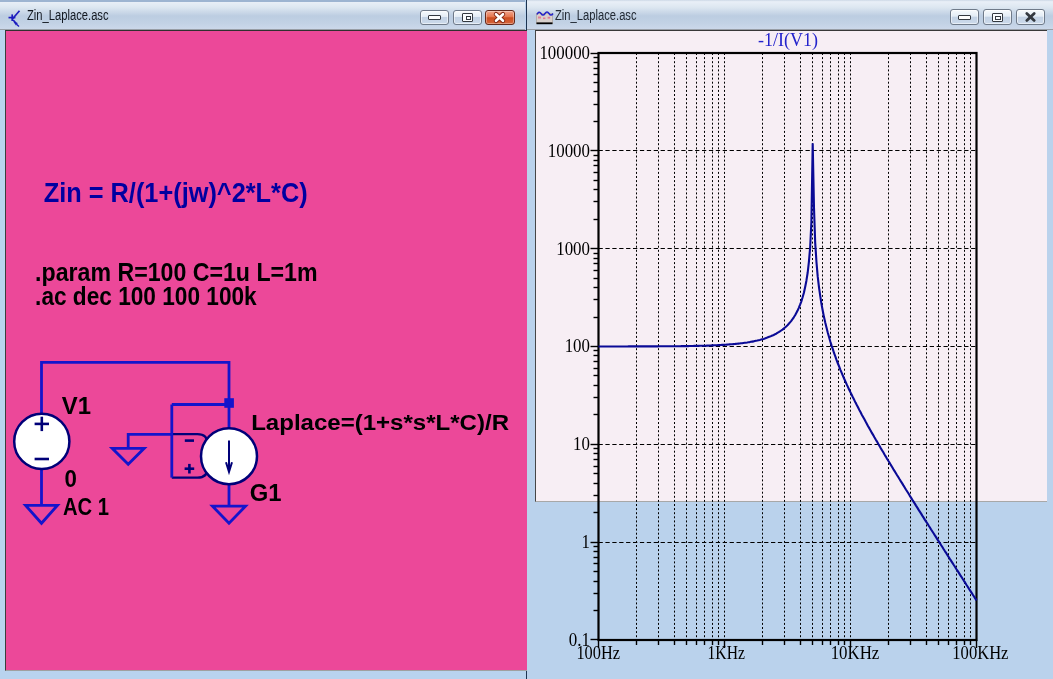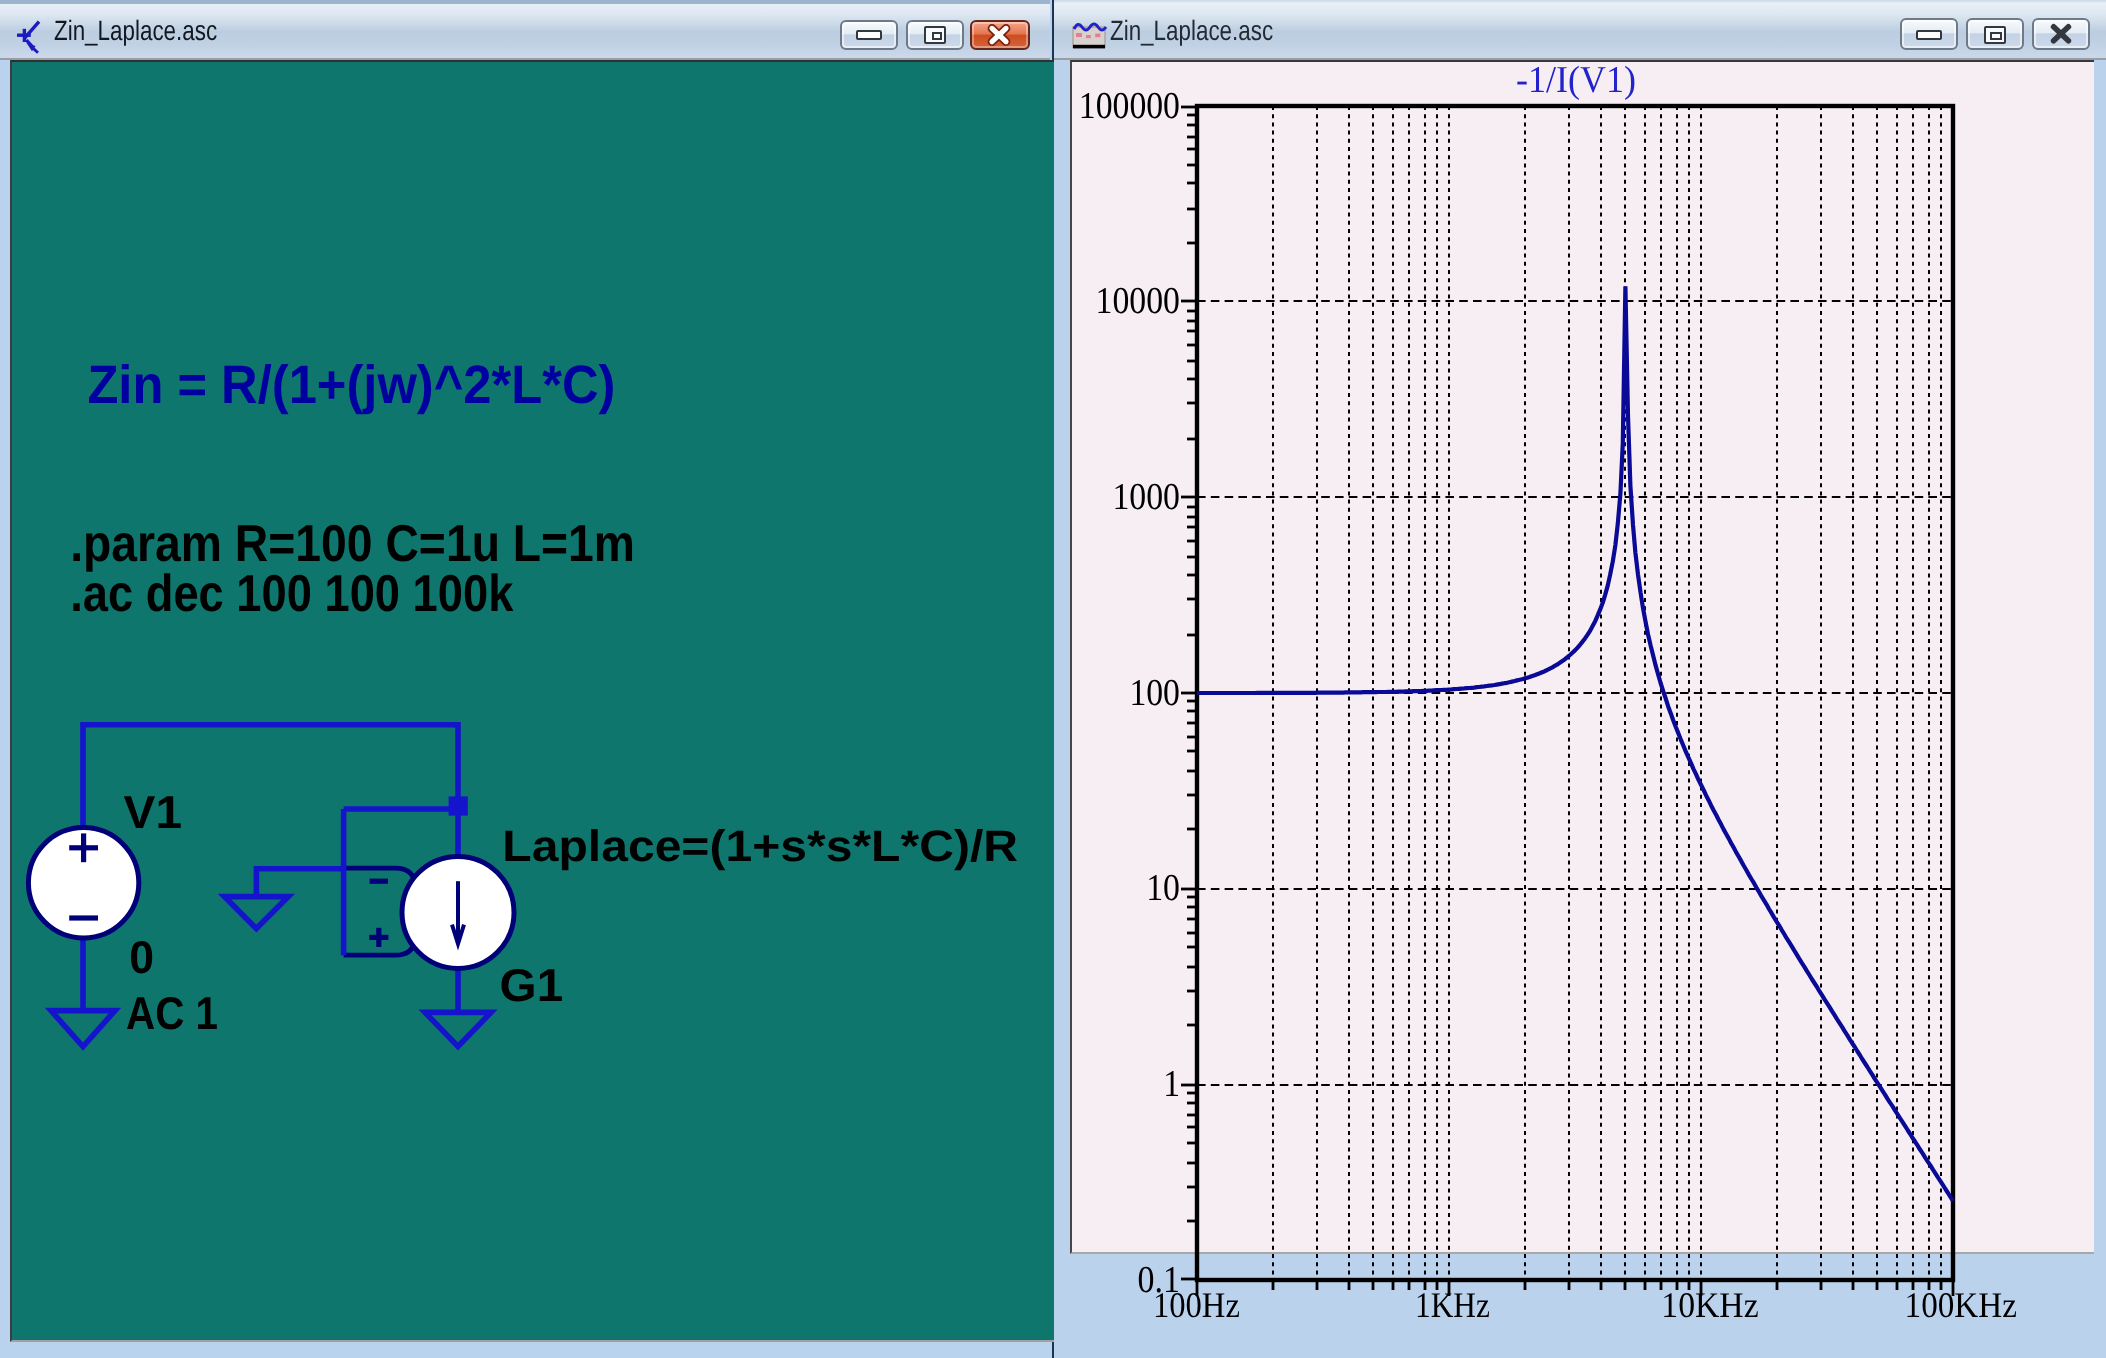--- a/index.html
+++ b/index.html
@@ -53,21 +53,21 @@
           <path d="M17 3.2 L10 9.8"></path>
       </g>
       <g stroke="#ffffff" stroke-width="2.6" stroke-linecap="round">
         <path d="M10 3.2 L17 9.8"></path>
           <path d="M17 3.2 L10 9.8"></path>
       </g>
     </svg>
   </div>
 
   <div class="client" style="left:5px;top:30px;width:596px;height:640.5px;
-    border-left:1px solid #3c3c3c;border-top:1.3px solid #303030;border-bottom:1px solid #a0a0a0;background:#0f766e;">
+    border-left:1px solid #3c3c3c;border-top:1.3px solid #303030;border-bottom:1px solid #a0a0a0;background:#ec4899;">
     <svg class="sch" width="510" height="638" viewBox="0 0 510 638">
 
       <g stroke="#000078" stroke-width="2.4" fill="none">
 
         <path d="M165.8 403.1 H191.5 Q201.5 403.1 201.5 412.5 V437.2 Q201.5 446.6 191.5 446.6 H165.8"></path>
       </g>
 
       <g stroke="#1414cc" stroke-width="2.8" fill="none">
         <path d="M35.5 383 V331.4 H223 V397"></path>
         <path d="M35.5 438 V474.3"></path>
@@ -137,21 +137,21 @@
   </div>
   <div class="btn" style="left:488.6px;top:9.3px;width:27.2px;height:13.6px;">
     <svg width="27" height="14" viewBox="0 0 27 14">
       <g stroke="#33383f" stroke-width="2.8" stroke-linecap="round">
         <path d="M9.8 3.4 L17.2 10.4"></path>
           <path d="M17.2 3.4 L9.8 10.4"></path>
       </g>
     </svg>
   </div>
 
-  <div class="client" style="left:8.3px;top:30px;width:512px;height:597px;
+  <div class="client" style="left:8.3px;top:30px;width:512px;height:472px;
     border-left:1px solid #464646;border-top:1.3px solid #383838;border-bottom:1px solid #a8a8a8;background:#f7eef4;">
     <svg class="plot" width="511" height="639" viewBox="0 0 511 639">
 
       <text x="222.0" y="15.0" font-size="19" fill="#2323cc" textLength="60" lengthAdjust="spacingAndGlyphs">-1/I(V1)</text>
       <g stroke="#000000" stroke-width="1" stroke-dasharray="2 2.1">
 <line x1="100.5" y1="22.0" x2="100.5" y2="609.0"></line>
 <line x1="122.5" y1="22.0" x2="122.5" y2="609.0"></line>
 <line x1="138.5" y1="22.0" x2="138.5" y2="609.0"></line>
 <line x1="150.5" y1="22.0" x2="150.5" y2="609.0"></line>
 <line x1="160.5" y1="22.0" x2="160.5" y2="609.0"></line>

